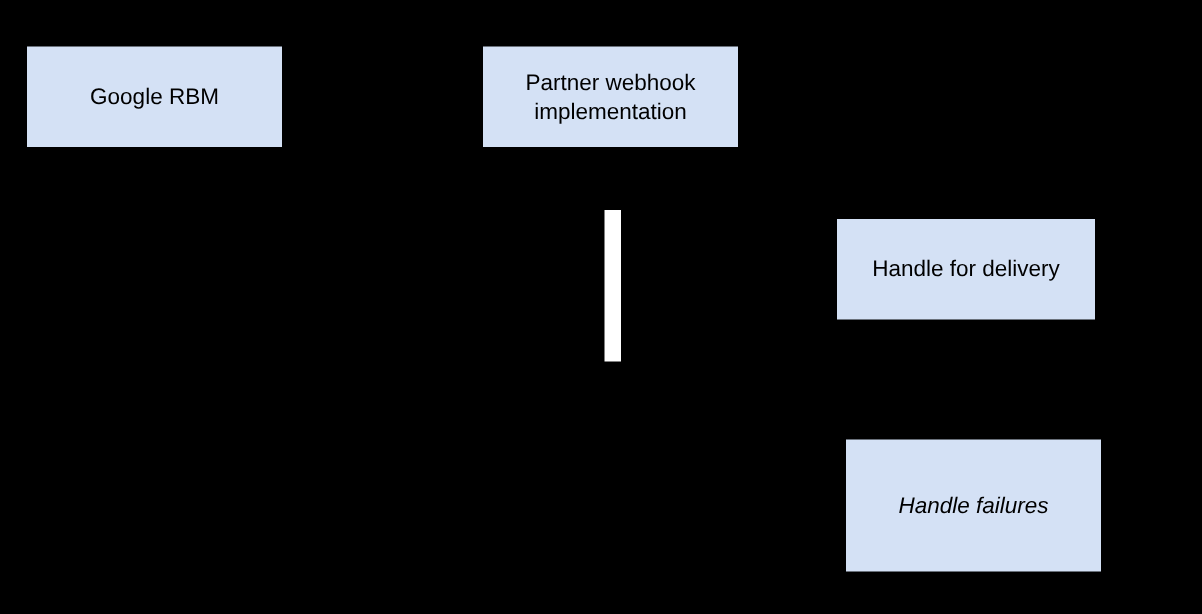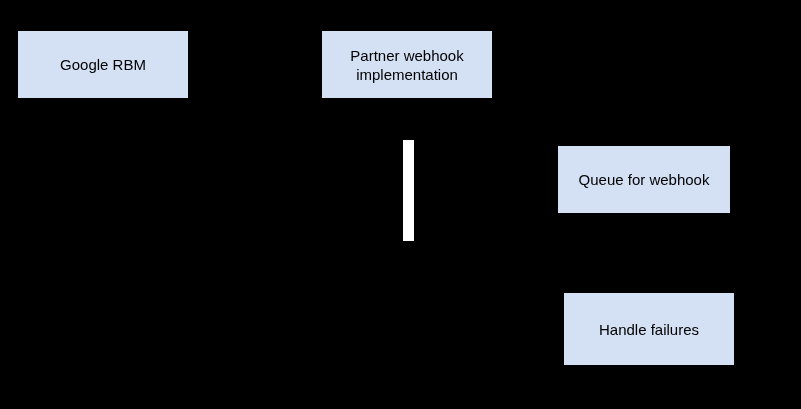--- a/index.html
+++ b/index.html
@@ -38,39 +38,39 @@
     box-sizing: border-box;
   }
   .connector-bar {
     position: absolute;
     background: #ffffff;
   }
   
   #node-google-rbm      { left: 18px;  top: 31px;  width: 170px; height: 67px; }
   #node-partner-webhook { left: 322px; top: 31px;  width: 170px; height: 67px; }
   #node-queue-delivery  { left: 558px; top: 146px; width: 172px; height: 67px; }
-  #node-handle-failures { left: 564px; top: 293px; width: 170px; height: 72px; }
+  #node-handle-failures { left: 564px; top: 293px; width: 170px; height: 88px; font-style: italic; }
   #connector-vertical   { left: 403px; top: 140px; width: 11px;  height: 101px; }
 </style>
 </head>
 <body>
 
 <div id="canvas">
 
   <div class="node" id="node-partner-webhook">
     <span class="node-label">Partner webhook
 implementation</span>
   </div>
 
   <div class="node" id="node-google-rbm">
     <span class="node-label">Google RBM</span>
   </div>
 
   <div class="node" id="node-queue-delivery">
-    <span class="node-label">Queue for webhook</span>
+    <span class="node-label">Handle for delivery</span>
   </div>
 
   <div class="node" id="node-handle-failures">
     <span class="node-label">Handle failures</span>
   </div>
 
   <div class="connector-bar" id="connector-vertical"></div>
 
 </div>
 

